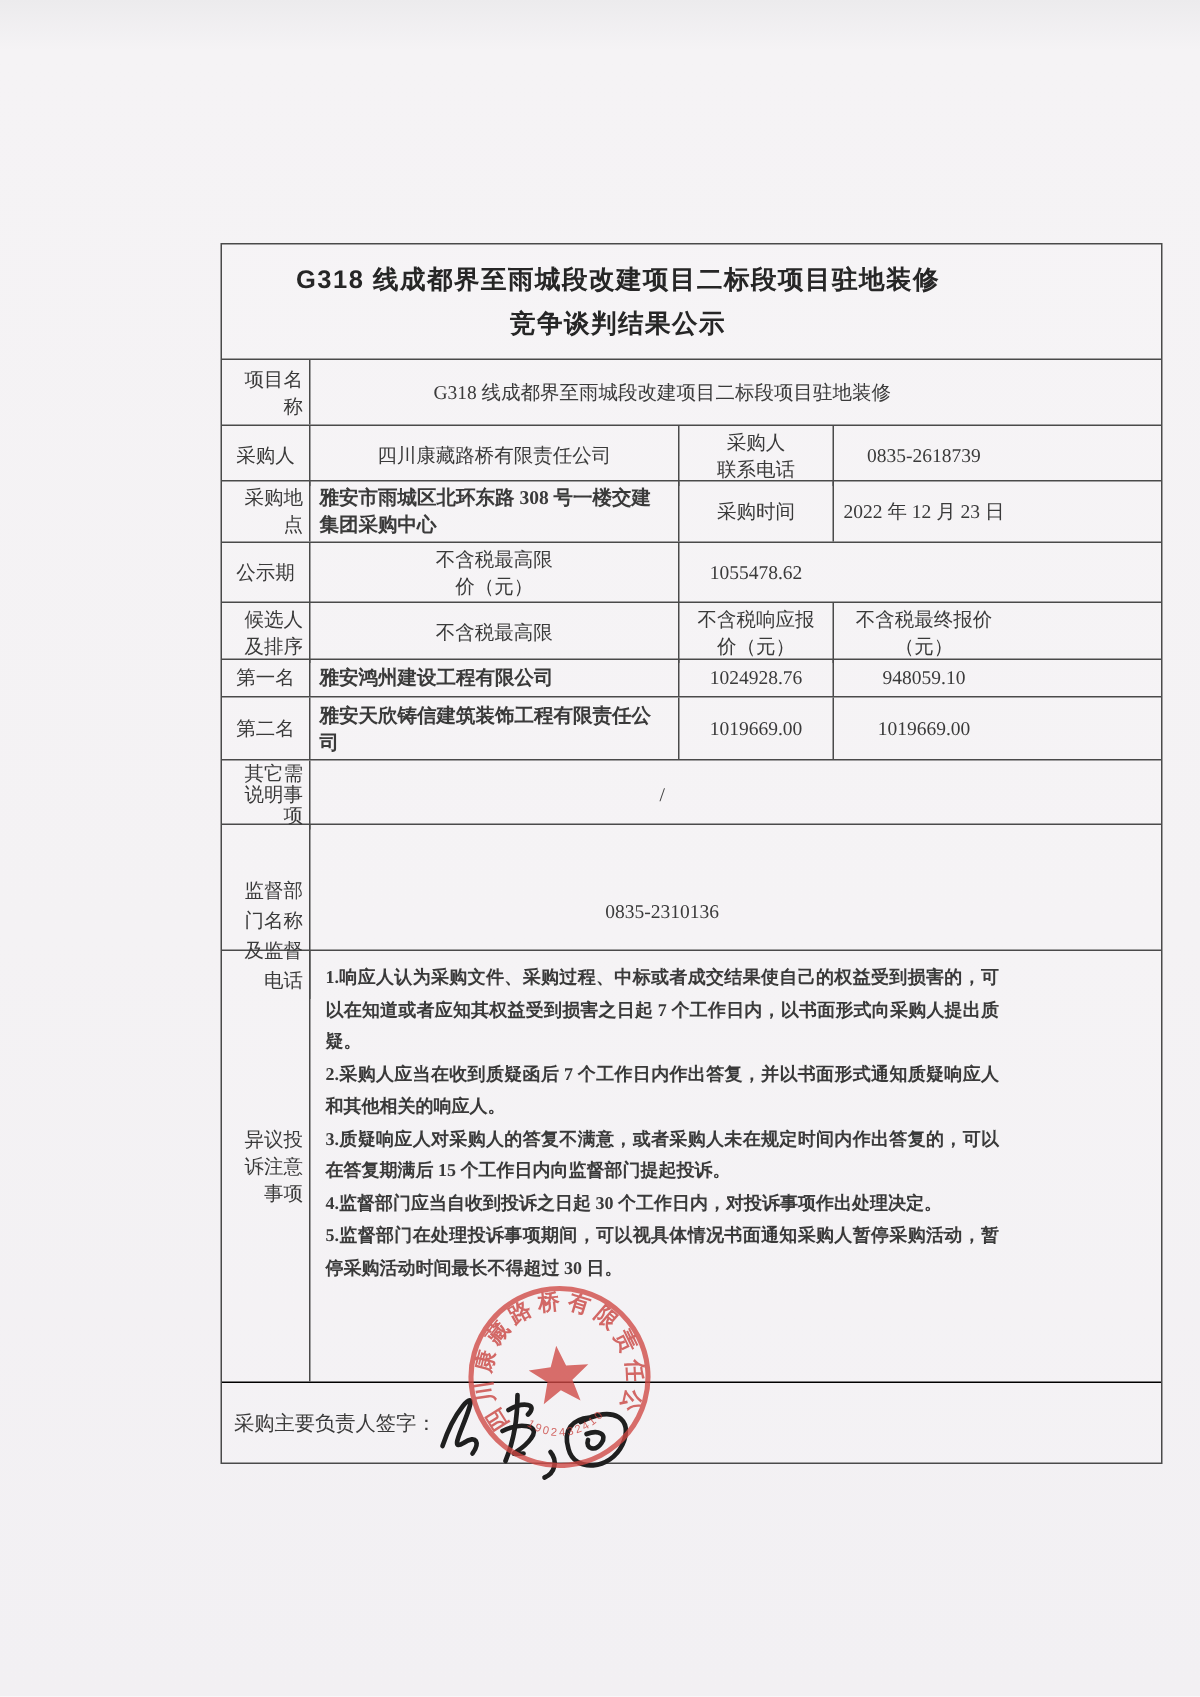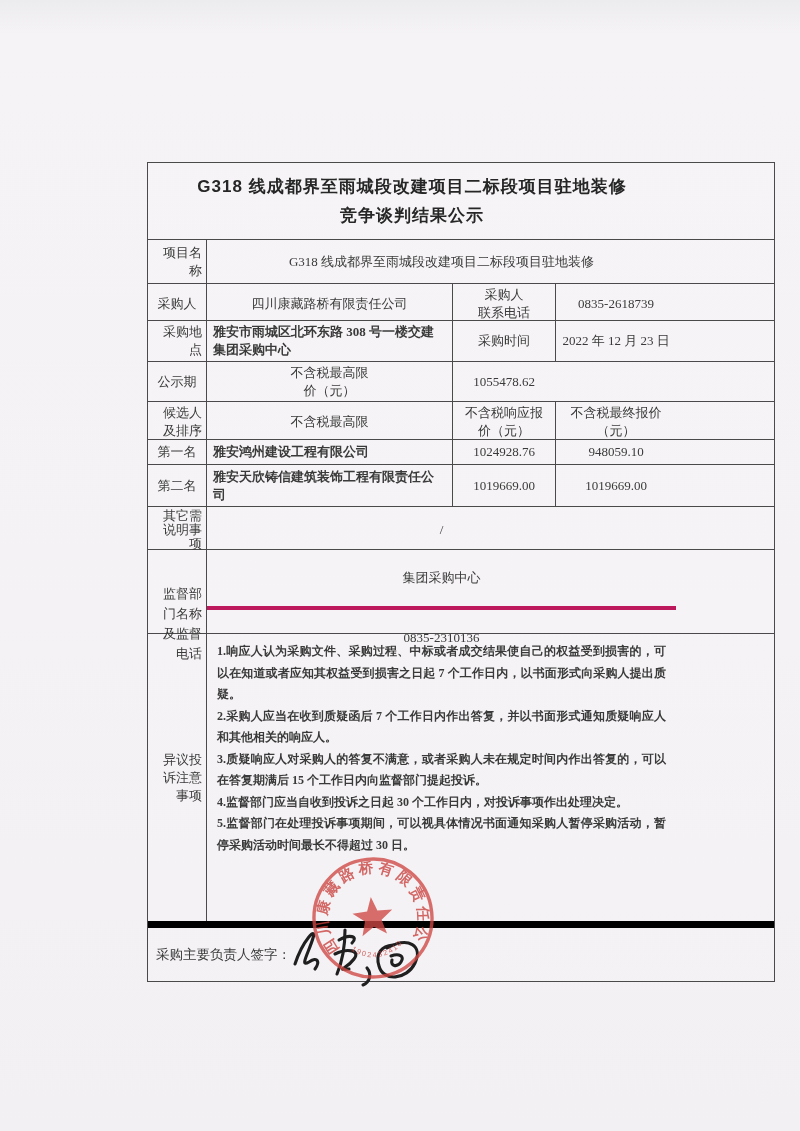--- a/index.html
+++ b/index.html
@@ -34,21 +34,21 @@
   .lbl{padding:2px 4px;text-align:right;}
   .lbl-tight{line-height:14px;}
   .lbl-loose{line-height:20px;margin-top:32px;}
   .sup-wrap{display:flex;flex-direction:column;width:100%;height:100%;}
   .sup-row{flex:1;display:flex;align-items:center;justify-content:center;}
   .sup-row + .sup-row{border-top:4px solid #be185d;}
   .obj-cell{align-items:flex-start;padding:7px 10px 4px 10px;}
   .obj-list{width:100%;}
   .obj-list p{margin:0;font-size:12px;line-height:21.5px;text-align:justify;}
   .sig-row{height:53px;display:flex;align-items:center;padding-left:8px;
-    border-top:7px solid #000000;font-size:13.5px;}
+    border-top:1px solid #000000;font-size:13.5px;}
   .overlay{position:absolute;pointer-events:none;}
 </style>
 </head>
 <body>
 
 <div class="tbl">
 
   <div class="r cols1" style="height:76px">
     <div class="c title-cell">
       <div>G318 线成都界至雨城段改建项目二标段项目驻地装修</div>
@@ -108,21 +108,20 @@
 
   <div class="r cols2" style="height:43px">
     <div class="c lbl lbl-tight">其它需说明事项</div>
     <div class="c">/</div>
   </div>
 
   <div class="r cols2" style="height:84px">
     <div class="c lbl lbl-loose">监督部门名称及监督电话</div>
     <div class="c" style="padding:0;">
       <div class="sup-wrap">
-        <div class="sup-row">集团采购中心</div>
         <div class="sup-row">0835-2310136</div>
       </div>
     </div>
   </div>
 
   <div class="r cols2" style="height:288px">
     <div class="c lbl">异议投诉注意事项</div>
     <div class="c obj-cell left">
       <div class="obj-list">
         <p>1.响应人认为采购文件、采购过程、中标或者成交结果使自己的权益受到损害的，可以在知道或者应知其权益受到损害之日起 7 个工作日内，以书面形式向采购人提出质疑。</p>

